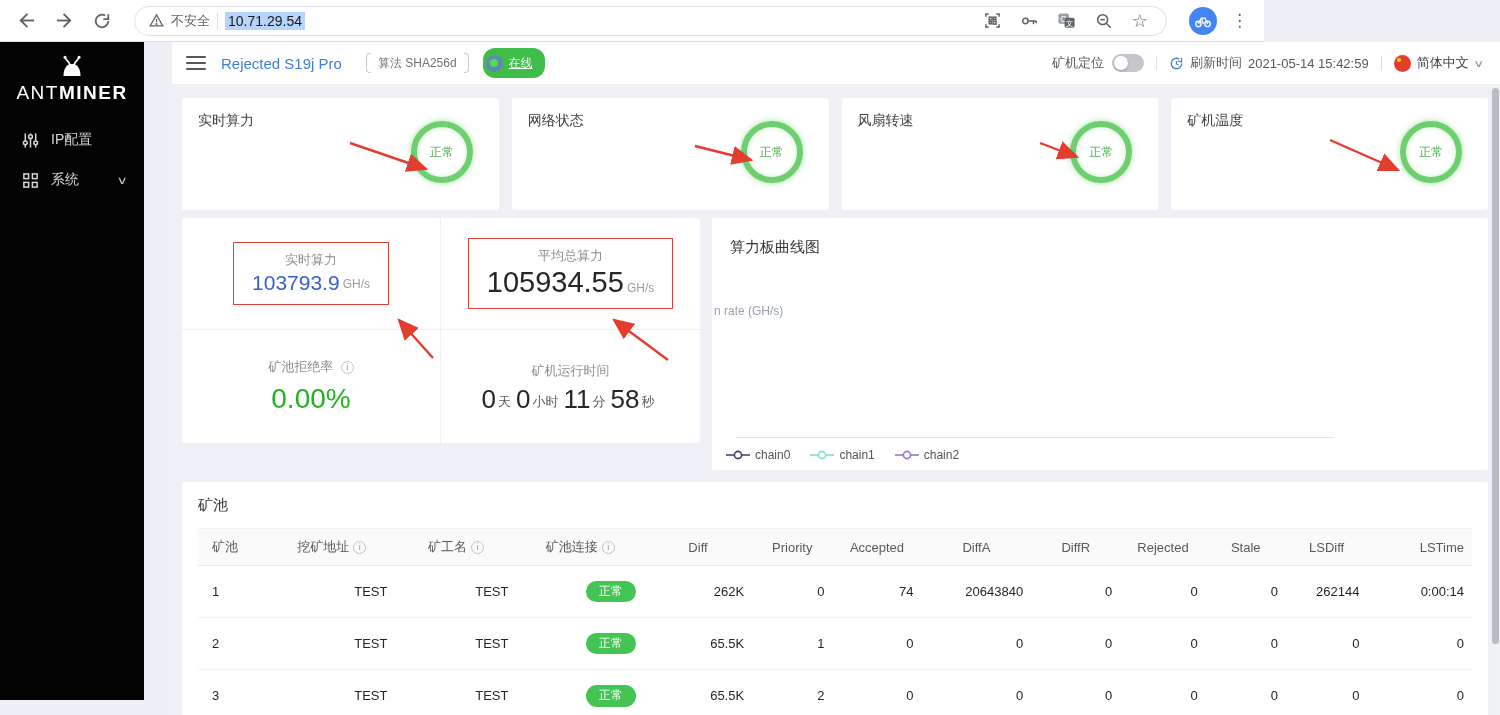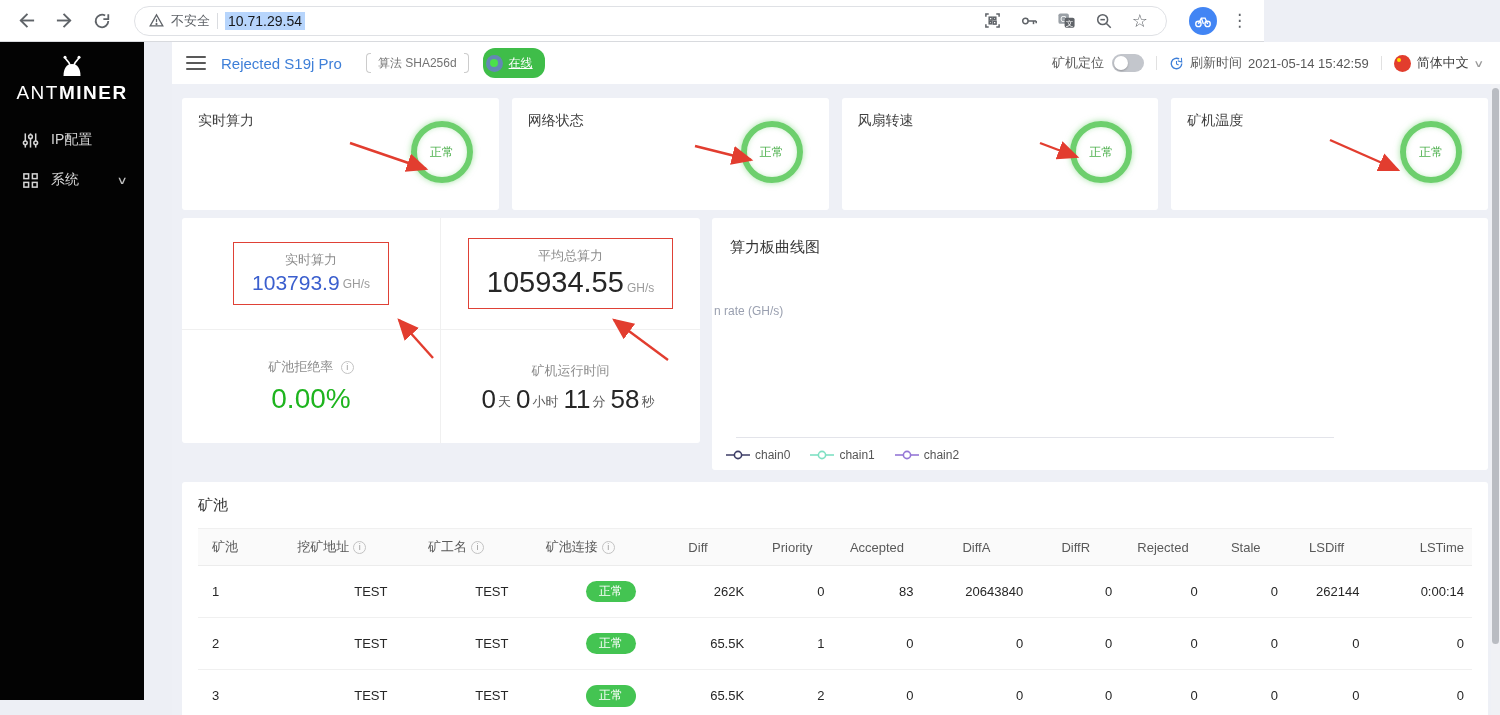--- a/index.html
+++ b/index.html
@@ -394,21 +394,21 @@
         </tr>
       </thead>
       <tbody>
           <tr>
             <td>1</td>
             <td>TEST</td>
             <td>TEST</td>
             <td><span class="ok-pill">正常</span></td>
             <td>262K</td>
             <td>0</td>
-            <td>83</td>
+            <td>74</td>
             <td>20643840</td>
             <td>0</td>
             <td>0</td>
             <td>0</td>
             <td>262144</td>
             <td>0:00:14</td>
           </tr>
           <tr>
             <td>2</td>
             <td>TEST</td>

